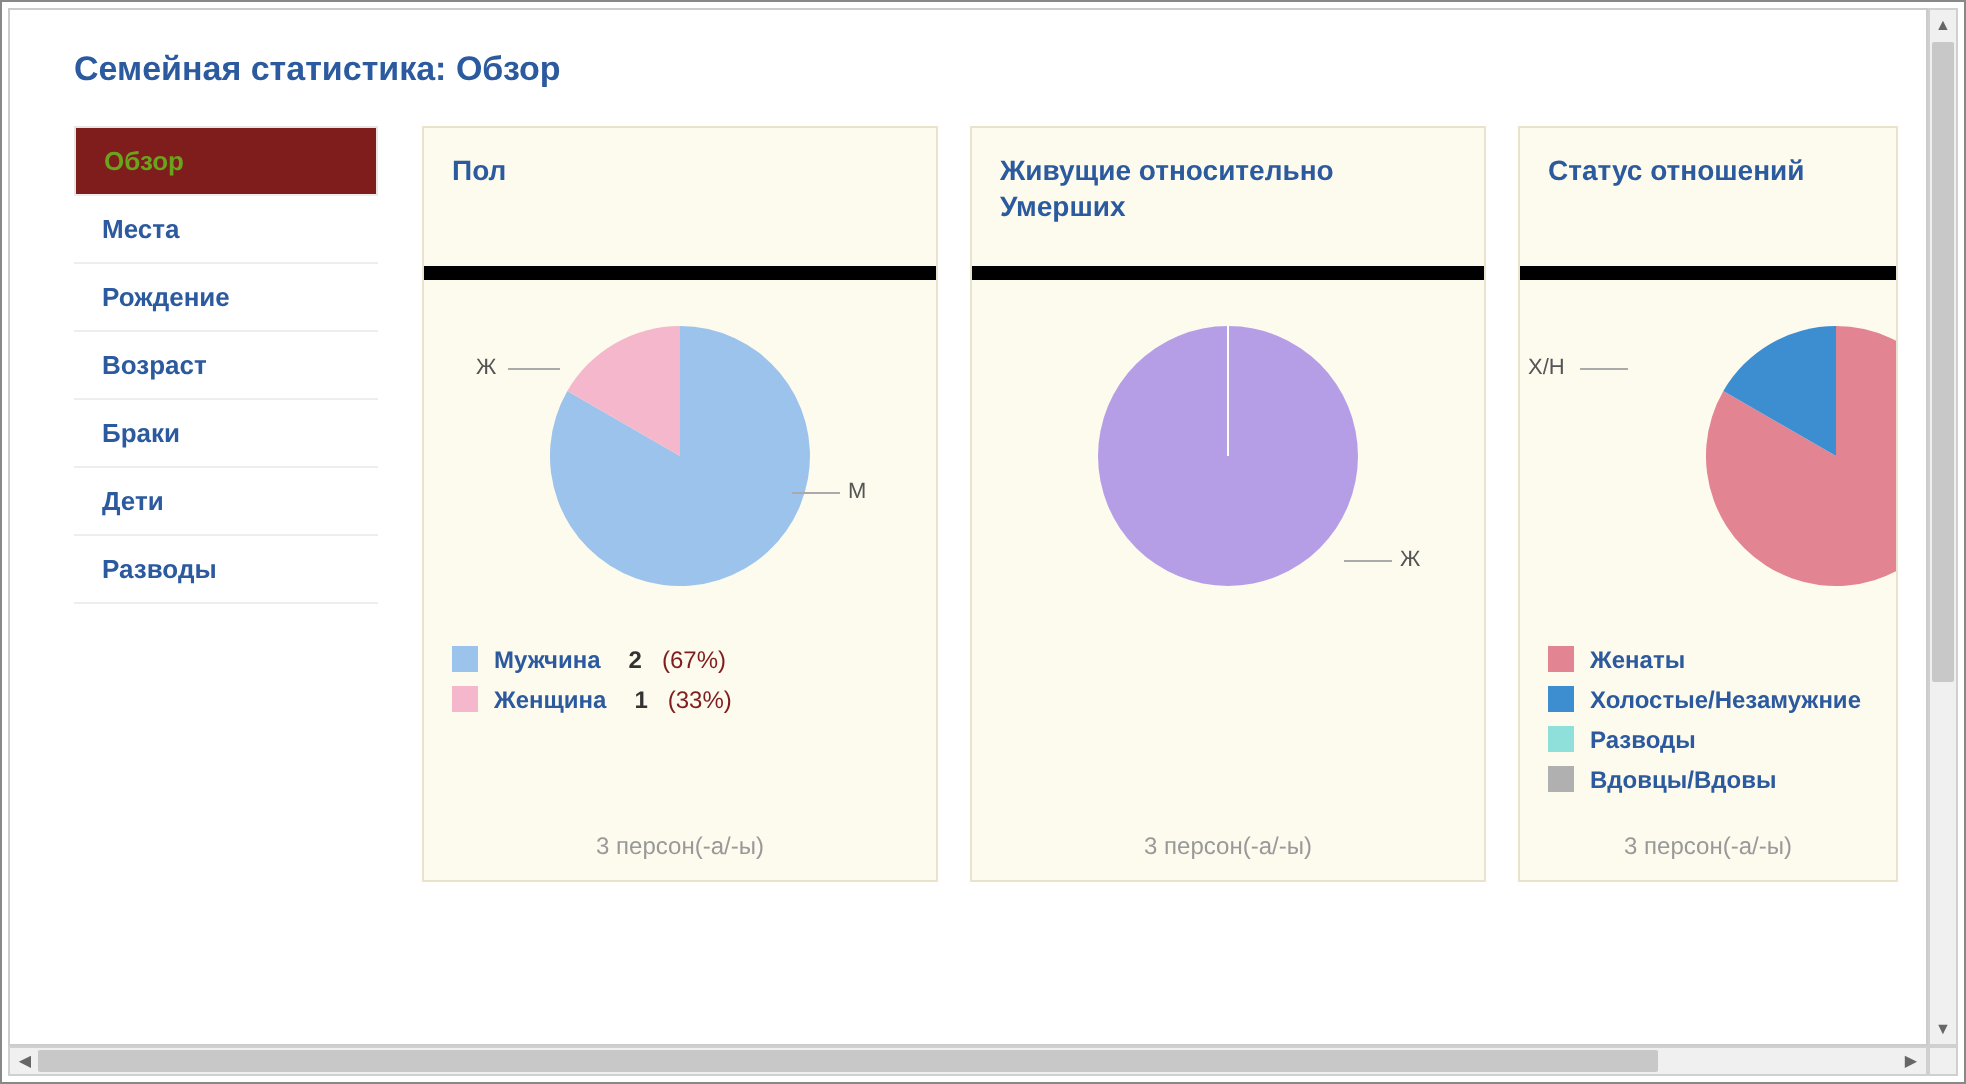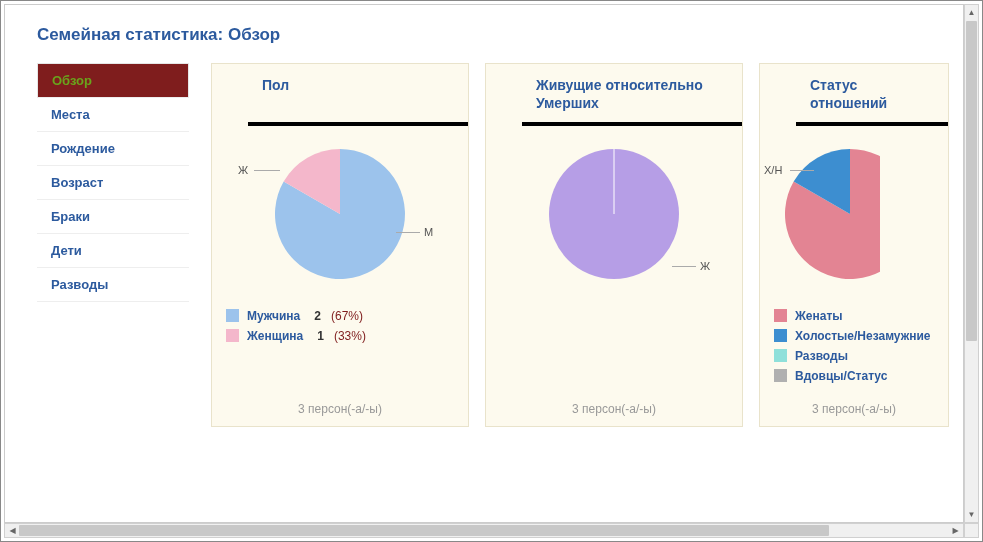--- a/index.html
+++ b/index.html
@@ -99,23 +99,22 @@
     .card {
       background: #fdfaee;
       border: 1px solid #e9e3cb;
       width: 258px;
       flex-shrink: 0;
       display: flex;
       flex-direction: column;
     }
     .card.cut { width: 190px; }
     .card-head {
-      padding: 12px 14px 10px;
-      border-bottom: 4px solid #000000;
-      margin-left: 36px;
+      padding: 12px 14px 21px;
+      border-bottom: 7px solid #000000;
     }
     .card-title {
       color: #2c5a9e;
       font-size: 14px;
       font-weight: bold;
       line-height: 1.3;
       min-height: 36px;
     }
     .chart-area {
       height: 176px;
@@ -224,21 +223,21 @@
             <div class="pie-line" style="left:186px; top:140px; width:24px;"></div>
             <span class="pie-label" style="left:214px; top:134px;">Ж</span>
           </div>
           <div class="card-foot">3 персон(-а/-ы)</div>
         </div>
 
         <div class="card cut">
           <div class="card-head">
             <div class="card-title">Статус отношений</div>
           </div>
-          <div class="chart-area" style="justify-content:flex-start; padding-right:0;">
+          <div class="chart-area" style="justify-content:flex-end; padding-right:0;">
             <svg class="pie" width="120" height="140" viewBox="-90 -70 120 140" preserveAspectRatio="xMinYMid meet">
               <path d="M 0 0 L 0 -65 A 65 65 0 1 1 -56.33 -32.46 Z" fill="#e38493"></path>
               <path d="M 0 0 L -56.33 -32.46 A 65 65 0 0 1 0 -65 Z" fill="#3d8ed0"></path>
             </svg>
             <div class="pie-line" style="left:30px; top:44px; width:24px;"></div>
             <span class="pie-label" style="left:4px; top:38px;">Х/Н</span>
           </div>
           <div class="legend">
             <div class="legend-row">
               <span class="swatch" style="background:#e38493"></span>
@@ -247,21 +246,21 @@
             <div class="legend-row">
               <span class="swatch" style="background:#3d8ed0"></span>
               <span class="legend-label">Холостые/Незамужние</span>
             </div>
             <div class="legend-row">
               <span class="swatch" style="background:#8fe0da"></span>
               <span class="legend-label">Разводы</span>
             </div>
             <div class="legend-row">
               <span class="swatch" style="background:#b0b0b0"></span>
-              <span class="legend-label">Вдовцы/Статус</span>
+              <span class="legend-label">Вдовцы/Вдовы</span>
             </div>
           </div>
           <div class="card-foot">3 персон(-а/-ы)</div>
         </div>
       </div>
     </div>
   </div>
 </div>
 
 <div class="vscroll">

